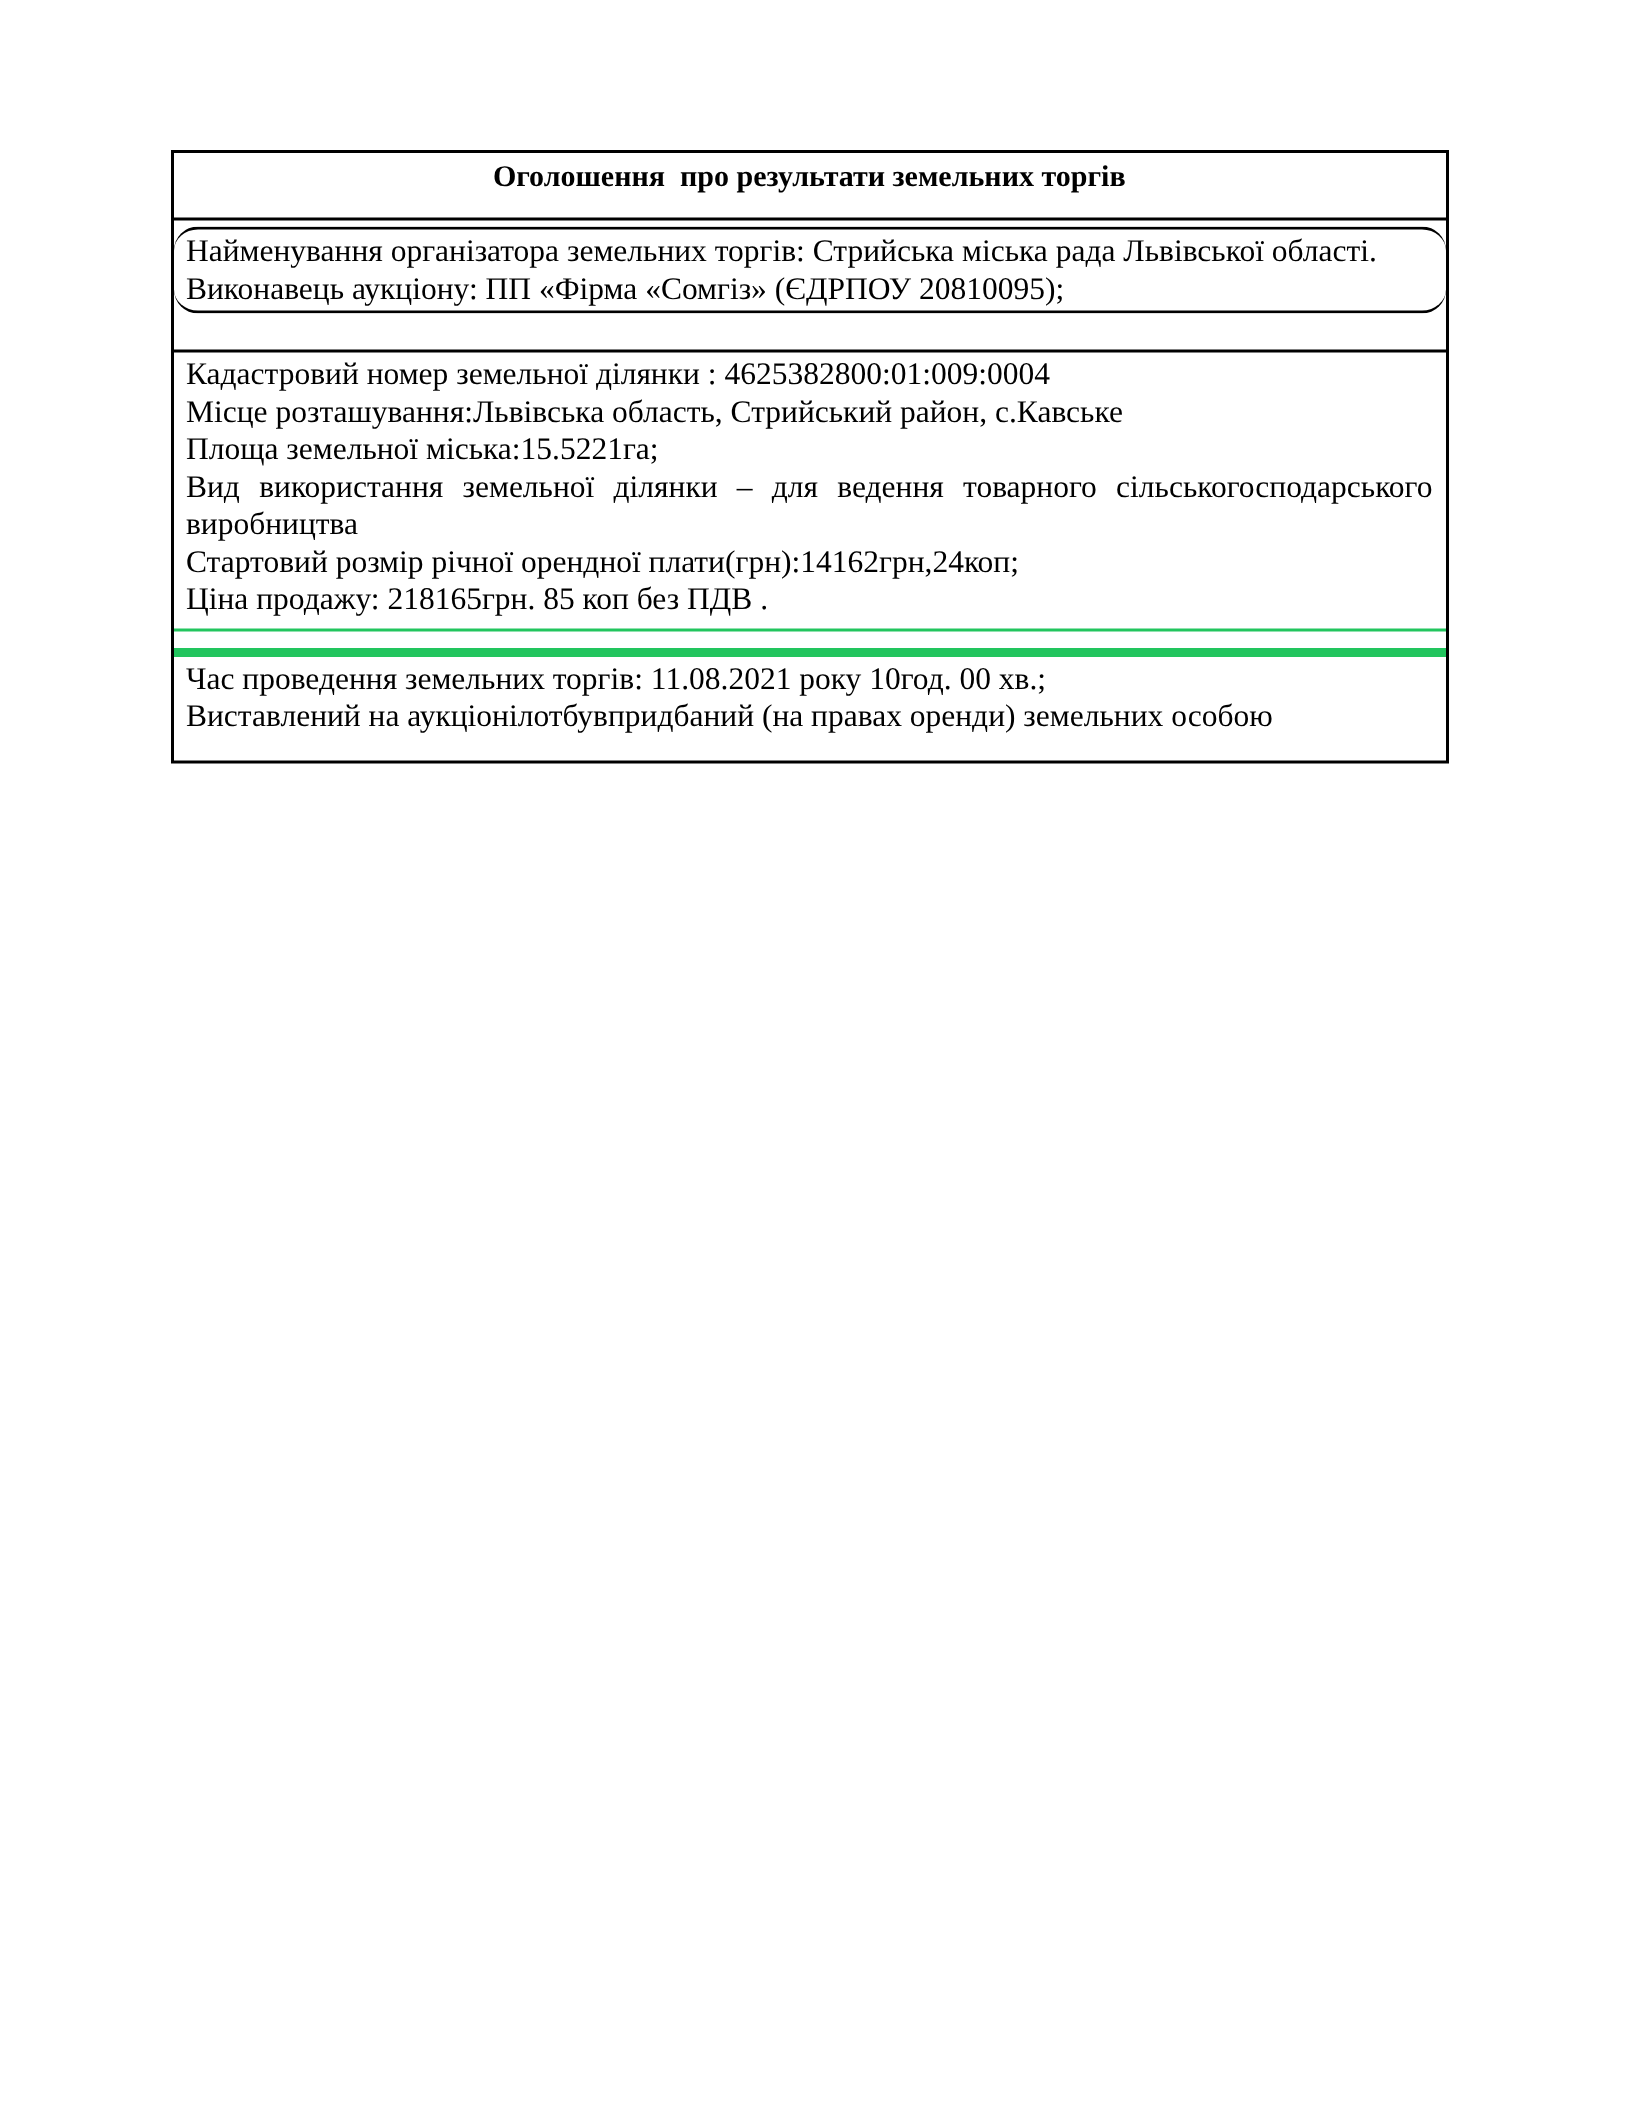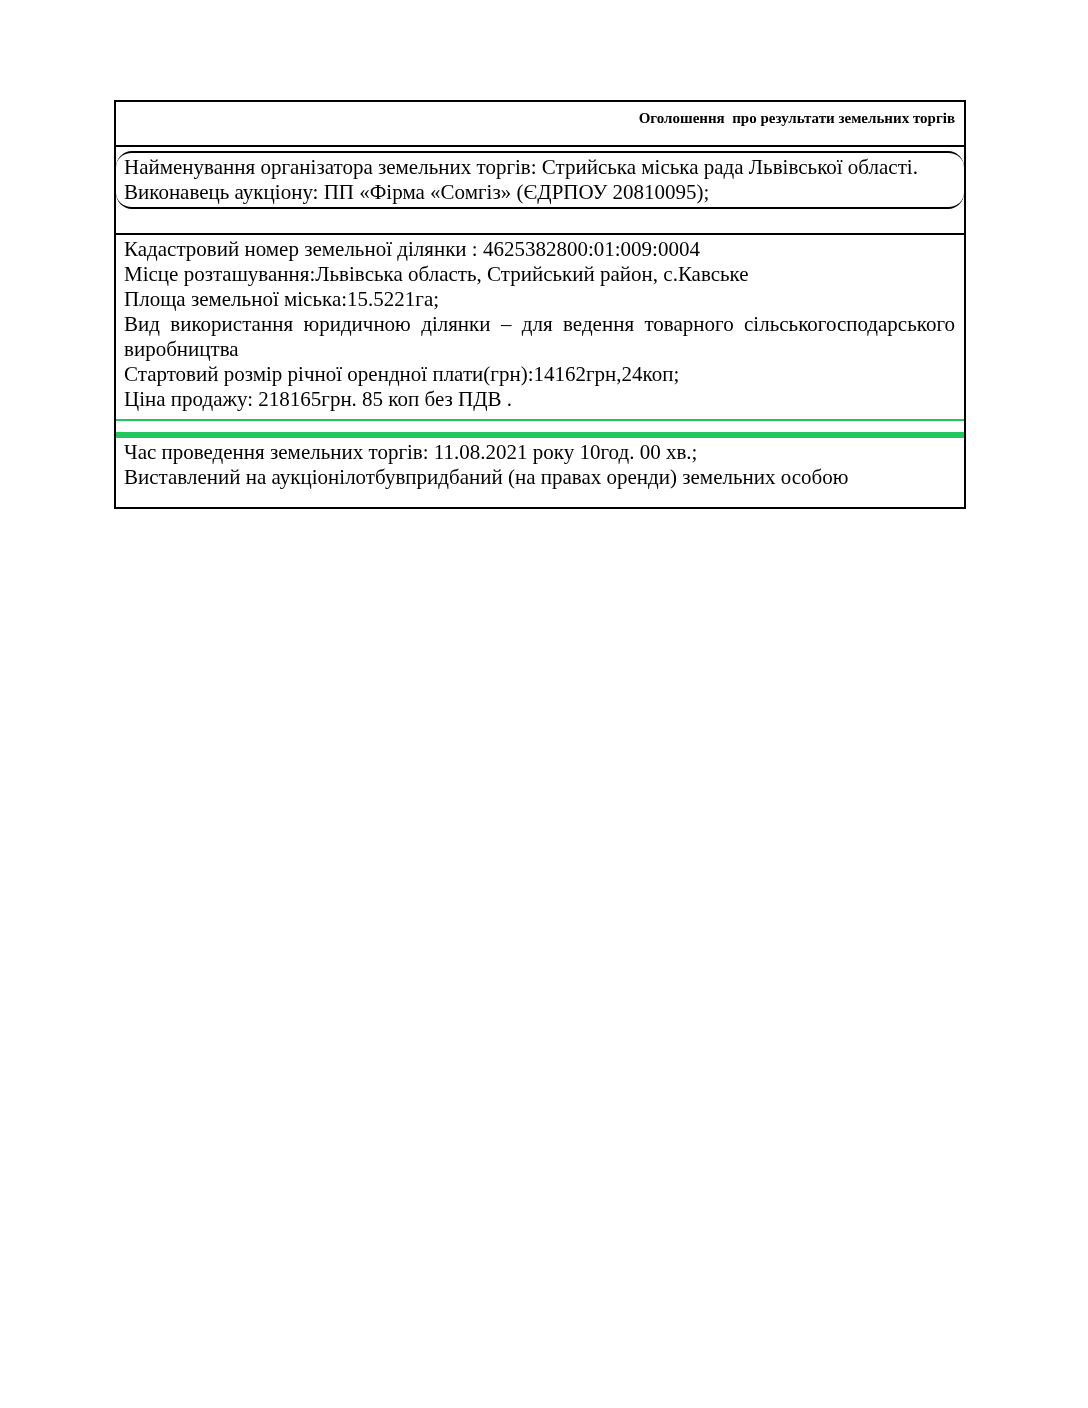--- a/index.html
+++ b/index.html
@@ -52,23 +52,23 @@
     border-top: 2px solid #000000;
     border-bottom: 2px solid #22c55e;
     padding-bottom: 7px;
   }
   .row-auction {
     margin-top: 11px;
     border-top: 6px solid #22c55e;
     padding-bottom: 17px;
   }
   .title {
-    text-align: right;
+    text-align: center;
     font-weight: bold;
-    font-size: 15px;
+    font-size: 20px;
     line-height: 26px;
     white-space: pre-wrap;
   }
   .justify {
     text-align: justify;
   }
 </style>
 </head>
 <body>
 
@@ -81,21 +81,21 @@
 
     <div class="row row-organizer">
       <p>Найменування організатора земельних торгів: Стрийська міська рада Львівської області.</p>
       <p>Виконавець аукціону: ПП «Фірма «Сомгіз» (ЄДРПОУ 20810095);</p>
     </div>
 
     <div class="row row-parcel">
       <p>Кадастровий номер земельної ділянки : 4625382800:01:009:0004</p>
       <p>Місце розташування:Львівська область, Стрийський район, с.Кавське</p>
       <p>Площа земельної міська:15.5221га;</p>
-      <p class="justify">Вид використання юридичною ділянки – для ведення товарного сільськогосподарського виробництва</p>
+      <p class="justify">Вид використання земельної ділянки – для ведення товарного сільськогосподарського виробництва</p>
       <p>Стартовий розмір річної орендної плати(грн):14162грн,24коп;</p>
       <p>Ціна продажу: 218165грн. 85 коп без ПДВ .</p>
     </div>
 
     <div class="row row-auction">
       <p>Час проведення земельних торгів: 11.08.2021 року 10год. 00 хв.;</p>
       <p>Виставлений на аукціонілотбувпридбаний (на правах оренди) земельних особою</p>
     </div>
 
   </div>

